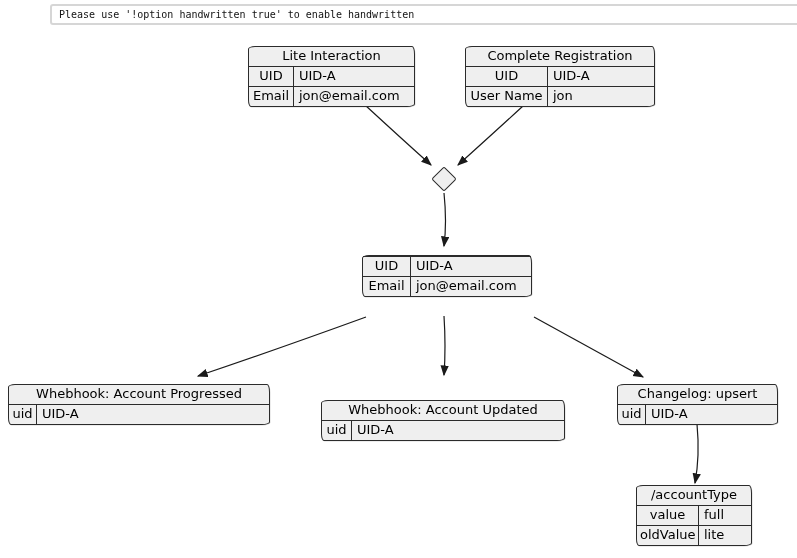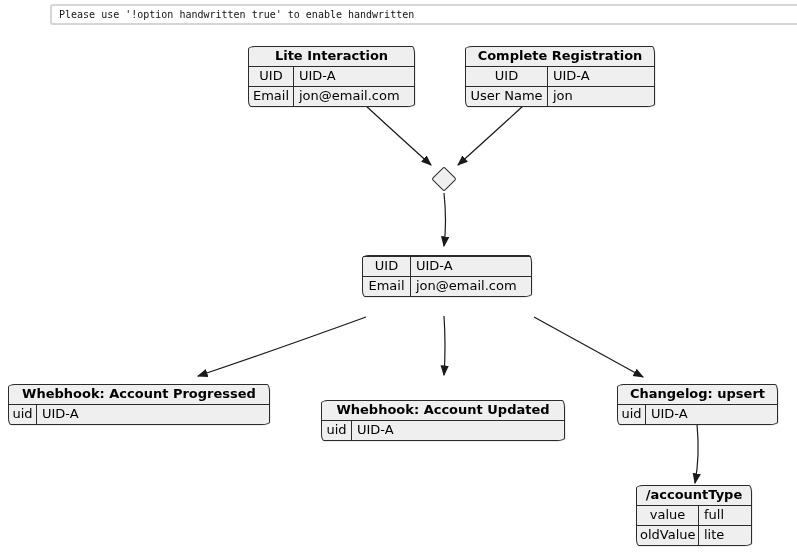--- a/index.html
+++ b/index.html
@@ -39,21 +39,21 @@
     position: absolute;
     background: #efefef;
     border: 1.4px solid #2b2b2b;
     border-radius: 7px 3px 8px 3px / 3px 8px 3px 7px;
     box-sizing: border-box;
     font-size: 13px;
     color: #000000;
     box-shadow: 0.5px 0.5px 0 rgba(0,0,0,0.15);
   }
   .obj-title {
-    font-weight: bold;
+    font-weight: normal;
     text-align: center;
     line-height: 18px;
     height: 19px;
     padding: 0 6px;
     white-space: nowrap;
     overflow: hidden;
   }
   .obj-row {
     display: flex;
     border-top: 1.2px solid #2b2b2b;

